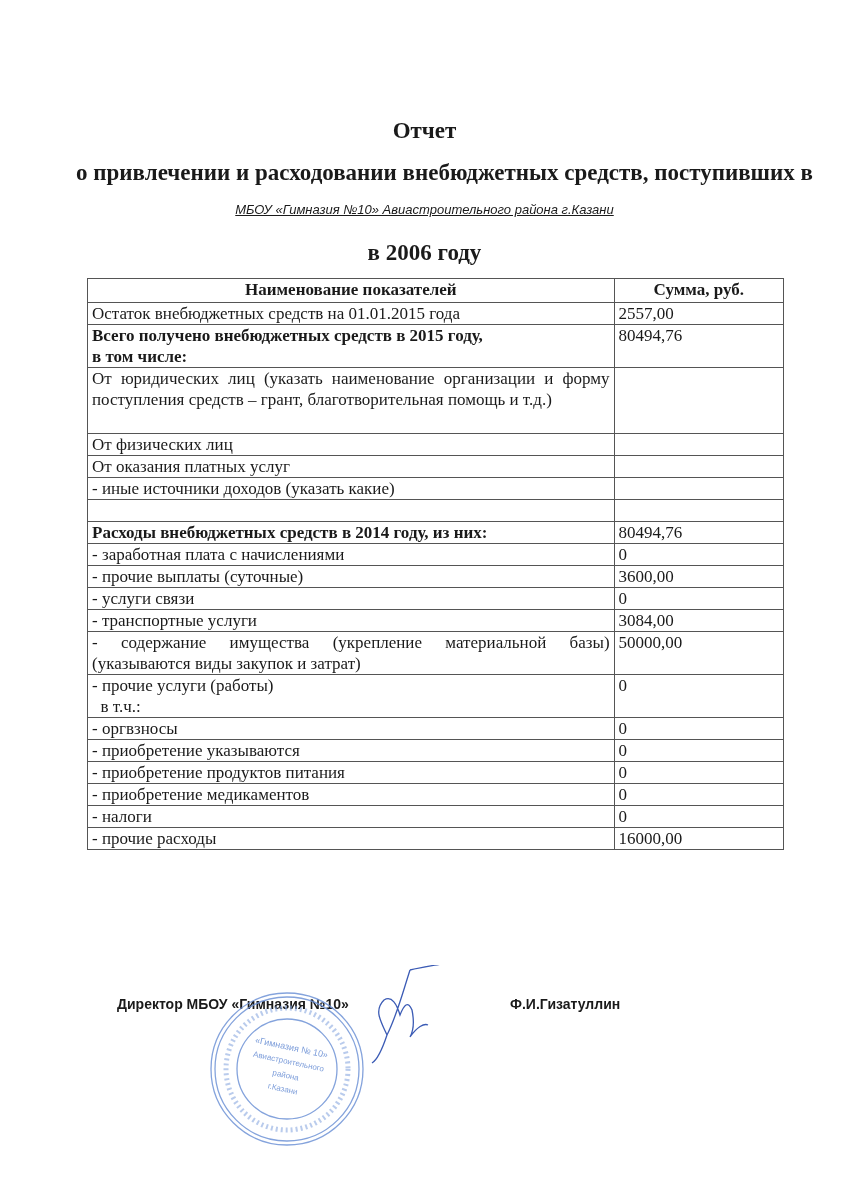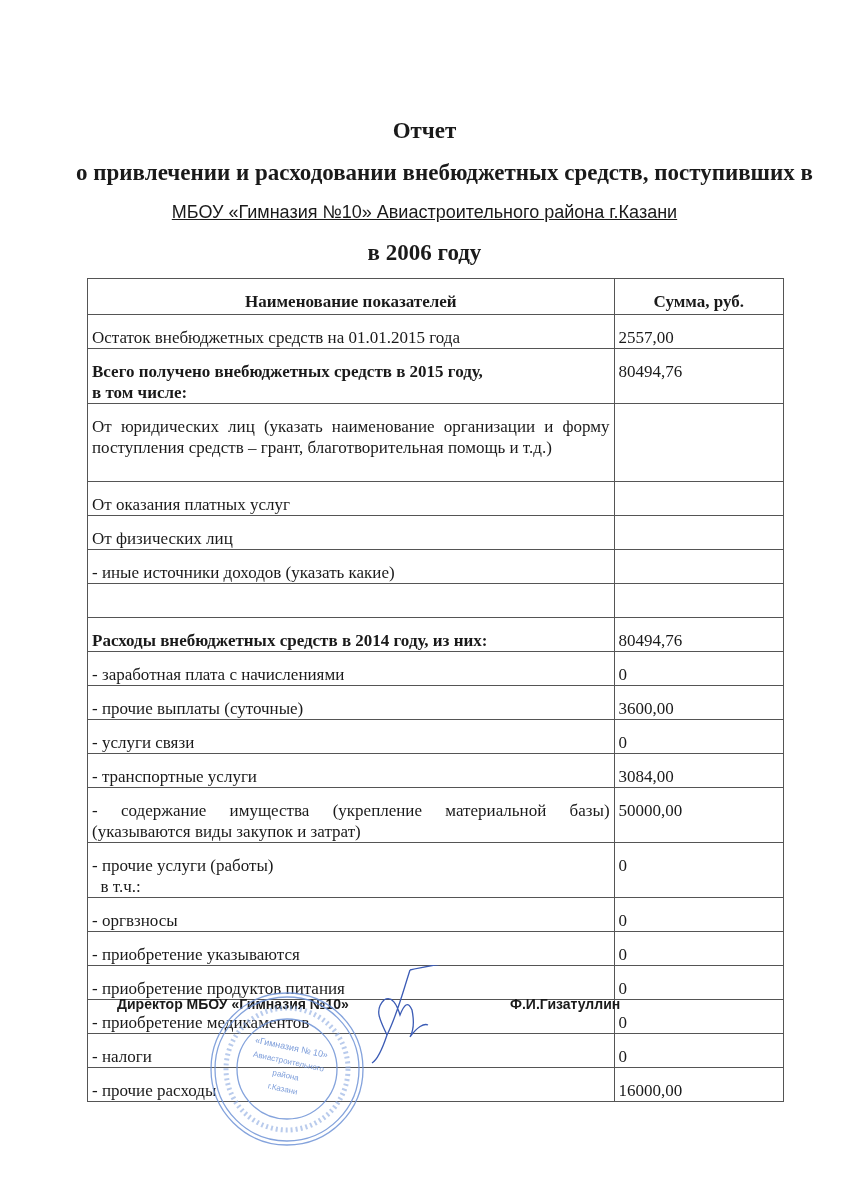--- a/index.html
+++ b/index.html
@@ -1,23 +1,23 @@
 <!DOCTYPE html>
 <html><head>
   <meta charset="utf-8">
   <style>
     html, body { margin: 0; padding: 0; background: #ffffff; }
     body { width: 849px; height: 1200px; position: relative; overflow: hidden; font-family: "Liberation Serif", "DejaVu Serif", serif; color: #1a1a1a; }
     .title { position: absolute; left: 0; width: 849px; text-align: center; font-weight: bold; font-size: 23px; }
     #t1 { top: 118px; }
     #t2 { top: 160px; left: 20px; }
-    #t3 { top: 202px; font-family: "Liberation Sans", "DejaVu Sans", sans-serif; font-weight: normal; font-size: 18px; text-decoration: underline; }
+    #t3 { top: 202px; font-family: "Liberation Sans", "DejaVu Sans", sans-serif; font-weight: normal; font-size: 13px; text-decoration: underline; font-style: italic; }
     #t4 { top: 240px; }
     table.report { position: absolute; left: 87px; top: 278px; width: 697px; border-collapse: collapse; font-size: 17px; line-height: 21px; }
-    table.report td, table.report th { border: 1px solid #555; padding: 12px 4px 0 4px; vertical-align: top; margin-top: 26px; }
+    table.report td, table.report th { border: 1px solid #555; padding: 0 4px 0 4px; vertical-align: top; margin-top: 26px; }
     table.report th { font-weight: bold; text-align: center; height: 23px; }
     td.name { width: 524px; }
     td.amt { text-align: left; width: 162px; }
     tr.bold td { font-weight: bold; }
     td.justify { text-align: justify; text-align-last: left; }
     .sign-row { position: absolute; top: 996px; left: 0; width: 849px; font-family: "Liberation Sans", "DejaVu Sans", sans-serif; font-weight: bold; font-size: 14px; }
     #sign-position { position: absolute; left: 117px; }
     #sign-name { position: absolute; left: 510px; }
     .stamp { position: absolute; left: 207px; top: 990px; width: 160px; height: 158px; }
     .signature { position: absolute; left: 362px; top: 965px; width: 90px; height: 100px; }
@@ -42,25 +42,25 @@
   </tr>
   <tr class="bold">
     <td class="name"><span>Всего получено внебюджетных средств в 2015 году,</span><br><span>в том числе:</span></td>
     <td class="amt" style="font-weight:normal">80494,76</td>
   </tr>
   <tr>
     <td class="name justify" style="height:65px">От юридических лиц (указать наименование организации и форму поступления средств – грант, благотворительная помощь и т.д.)</td>
     <td class="amt"></td>
   </tr>
   <tr>
-    <td class="name">От оказания платных услуг</td>
+    <td class="name">От физических лиц</td>
     <td class="amt"></td>
   </tr>
   <tr>
-    <td class="name">От физических лиц</td>
+    <td class="name">От оказания платных услуг</td>
     <td class="amt"></td>
   </tr>
   <tr>
     <td class="name">- иные источники доходов (указать какие)</td>
     <td class="amt"></td>
   </tr>
   <tr>
     <td class="name" style="height:21px"></td>
     <td class="amt"></td>
   </tr>

